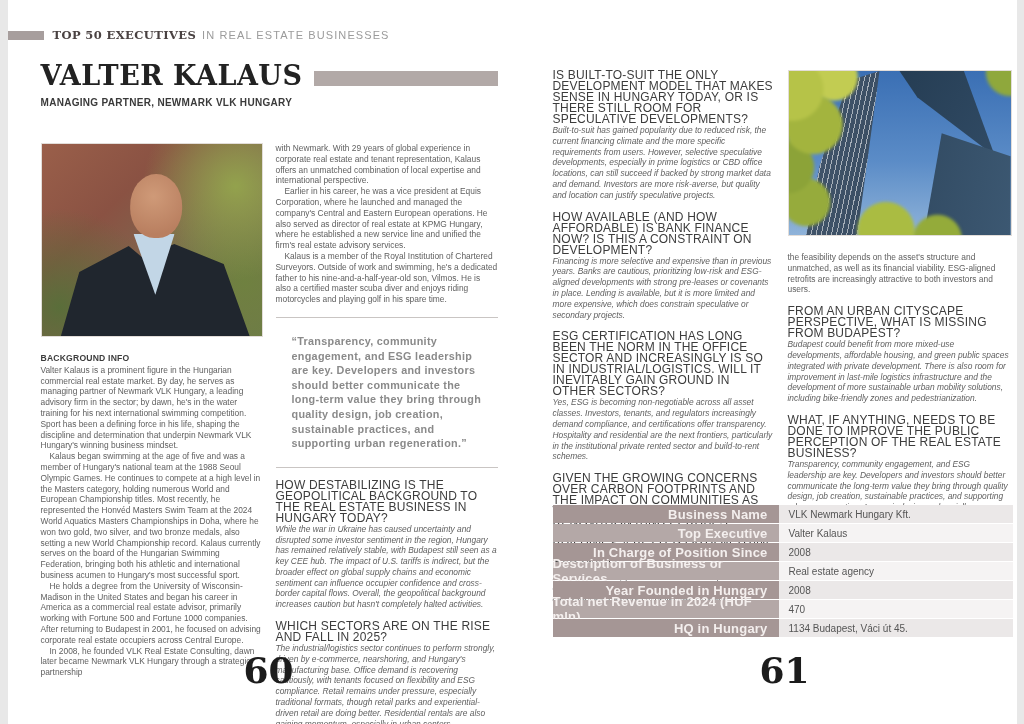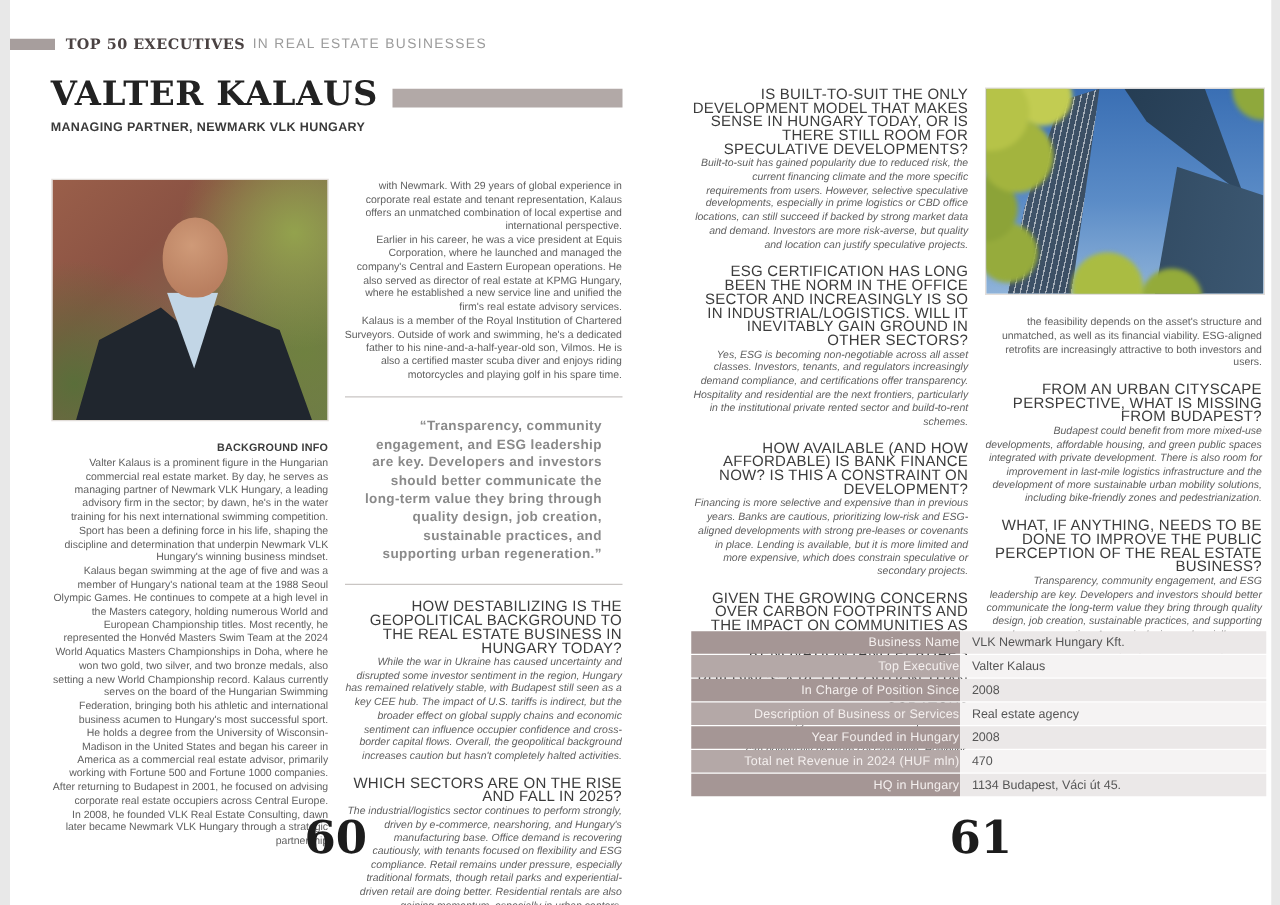--- a/index.html
+++ b/index.html
@@ -1,20 +1,19 @@
 <!DOCTYPE html>
 <html><head>
 <meta charset="utf-8">
 <style>
   html,body{margin:0;padding:0;background:#e8e8e8;}
   .spread{
     position:relative;width:1009px;height:724px;background:#ffffff;
     font-family:"Liberation Sans",sans-serif;color:#606060;overflow:hidden;
     margin:0 auto;
-    text-align:right;
   }
   
   .kicker{position:absolute;top:28px;left:0;display:flex;align-items:center;}
   .kicker-bar{width:36px;height:9px;background:#a79e9d;margin-right:9px;}
   .kicker-bold{font-family:"DejaVu Serif",serif;font-weight:bold;font-size:11.5px;color:#4a4242;letter-spacing:.4px;}
   .kicker-rest{font-size:11px;color:#9b9b9b;letter-spacing:1.1px;margin-left:6px;}
   
   .title-row{position:absolute;left:33px;top:62px;width:457px;display:flex;align-items:center;}
   .title{font-family:"DejaVu Serif",serif;font-size:27px;font-weight:bold;color:#222222;
          letter-spacing:.5px;margin:0;white-space:nowrap;line-height:1;}
@@ -66,22 +65,22 @@
       radial-gradient(circle at 13% 34%, #a3b43e 0 12%, rgba(0,0,0,0) 13%),
       radial-gradient(circle at 2% 58%, #8ca338 0 10%, rgba(0,0,0,0) 11%),
       radial-gradient(circle at 22% 7%, #c2cc52 0 9%, rgba(0,0,0,0) 10%),
       radial-gradient(circle at 10% 78%, #96ab3c 0 9%, rgba(0,0,0,0) 10%),
       radial-gradient(circle at 44% 94%, #aabc42 0 13%, rgba(0,0,0,0) 14%),
       radial-gradient(circle at 66% 99%, #94ab3a 0 10%, rgba(0,0,0,0) 11%),
       radial-gradient(circle at 97% 4%, #8fa83c 0 8%, rgba(0,0,0,0) 9%);}
   
   .info-table{position:absolute;left:545px;top:505px;width:460px;}
   .trow{display:flex;height:18px;margin-bottom:1px;}
-  .tlabel{width:215px;padding-right:0;display:flex;align-items:center;justify-content:flex-end;
-          font-size:10px;font-weight:normal;color:#f4efee;letter-spacing:.2px;}
+  .tlabel{width:215px;padding-right:11px;display:flex;align-items:center;justify-content:flex-end;
+          font-size:13px;font-weight:bold;color:#f4efee;letter-spacing:.2px;}
   .tvalue{flex:1;padding-left:10px;display:flex;align-items:center;
           font-size:10px;color:#555555;}
   .trow:nth-child(odd) .tlabel{background:#a59695;}
   .trow:nth-child(odd) .tvalue{background:#ebe8e8;}
   .trow:nth-child(even) .tlabel{background:#b4a8a7;}
   .trow:nth-child(even) .tvalue{background:#f5f3f3;}
   
   .page-num{position:absolute;font-family:"DejaVu Serif",serif;font-weight:bold;
             font-size:36px;color:#1c1c1c;line-height:1;}
   .page-num.left{left:236px;top:652px;}
@@ -136,26 +135,26 @@
     </div>
   </div>
 
   <div class="right-page">
     <div class="col">
       <div class="qa" style="margin-top:0;">
         <h3>IS BUILT-TO-SUIT THE ONLY DEVELOPMENT MODEL THAT MAKES SENSE IN HUNGARY TODAY, OR IS THERE STILL ROOM FOR SPECULATIVE DEVELOPMENTS?</h3>
         <p>Built-to-suit has gained popularity due to reduced risk, the current financing climate and the more specific requirements from users. However, selective speculative developments, especially in prime logistics or CBD office locations, can still succeed if backed by strong market data and demand. Investors are more risk-averse, but quality and location can justify speculative projects.</p>
       </div>
       <div class="qa">
+        <h3>HOW AVAILABLE (AND HOW AFFORDABLE) IS BANK FINANCE NOW? IS THIS A CONSTRAINT ON DEVELOPMENT?</h3>
+        <p>Financing is more selective and expensive than in previous years. Banks are cautious, prioritizing low-risk and ESG-aligned developments with strong pre-leases or covenants in place. Lending is available, but it is more limited and more expensive, which does constrain speculative or secondary projects.</p>
+      </div>
+      <div class="qa">
         <h3>ESG CERTIFICATION HAS LONG BEEN THE NORM IN THE OFFICE SECTOR AND INCREASINGLY IS SO IN INDUSTRIAL/LOGISTICS. WILL IT INEVITABLY GAIN GROUND IN OTHER SECTORS?</h3>
         <p>Yes, ESG is becoming non-negotiable across all asset classes. Investors, tenants, and regulators increasingly demand compliance, and certifications offer transparency. Hospitality and residential are the next frontiers, particularly in the institutional private rented sector and build-to-rent schemes.</p>
-      </div>
-      <div class="qa">
-        <h3>HOW AVAILABLE (AND HOW AFFORDABLE) IS BANK FINANCE NOW? IS THIS A CONSTRAINT ON DEVELOPMENT?</h3>
-        <p>Financing is more selective and expensive than in previous years. Banks are cautious, prioritizing low-risk and ESG-aligned developments with strong pre-leases or covenants in place. Lending is available, but it is more limited and more expensive, which does constrain speculative or secondary projects.</p>
       </div>
       <div class="qa">
         <h3>GIVEN THE GROWING CONCERNS OVER CARBON FOOTPRINTS AND THE IMPACT ON COMMUNITIES AS WELL AS THE ENVIRONMENT, IS THE RENOVATION (AND PERHAPS REPURPOSING) OF EXISTING BUILDINGS A BETTER OPTION THAN DEVELOPING A PROJECT FROM SCRATCH?</h3>
         <p>In some instances, yes. Renovation and adaptive reuse offer lower carbon footprints, preserve urban fabric, and can potentially be more cost-effective. However,</p>
       </div>
     </div>
 
     <div class="col">
       <div class="cityscape">
         <div class="bld bld-left"></div>

